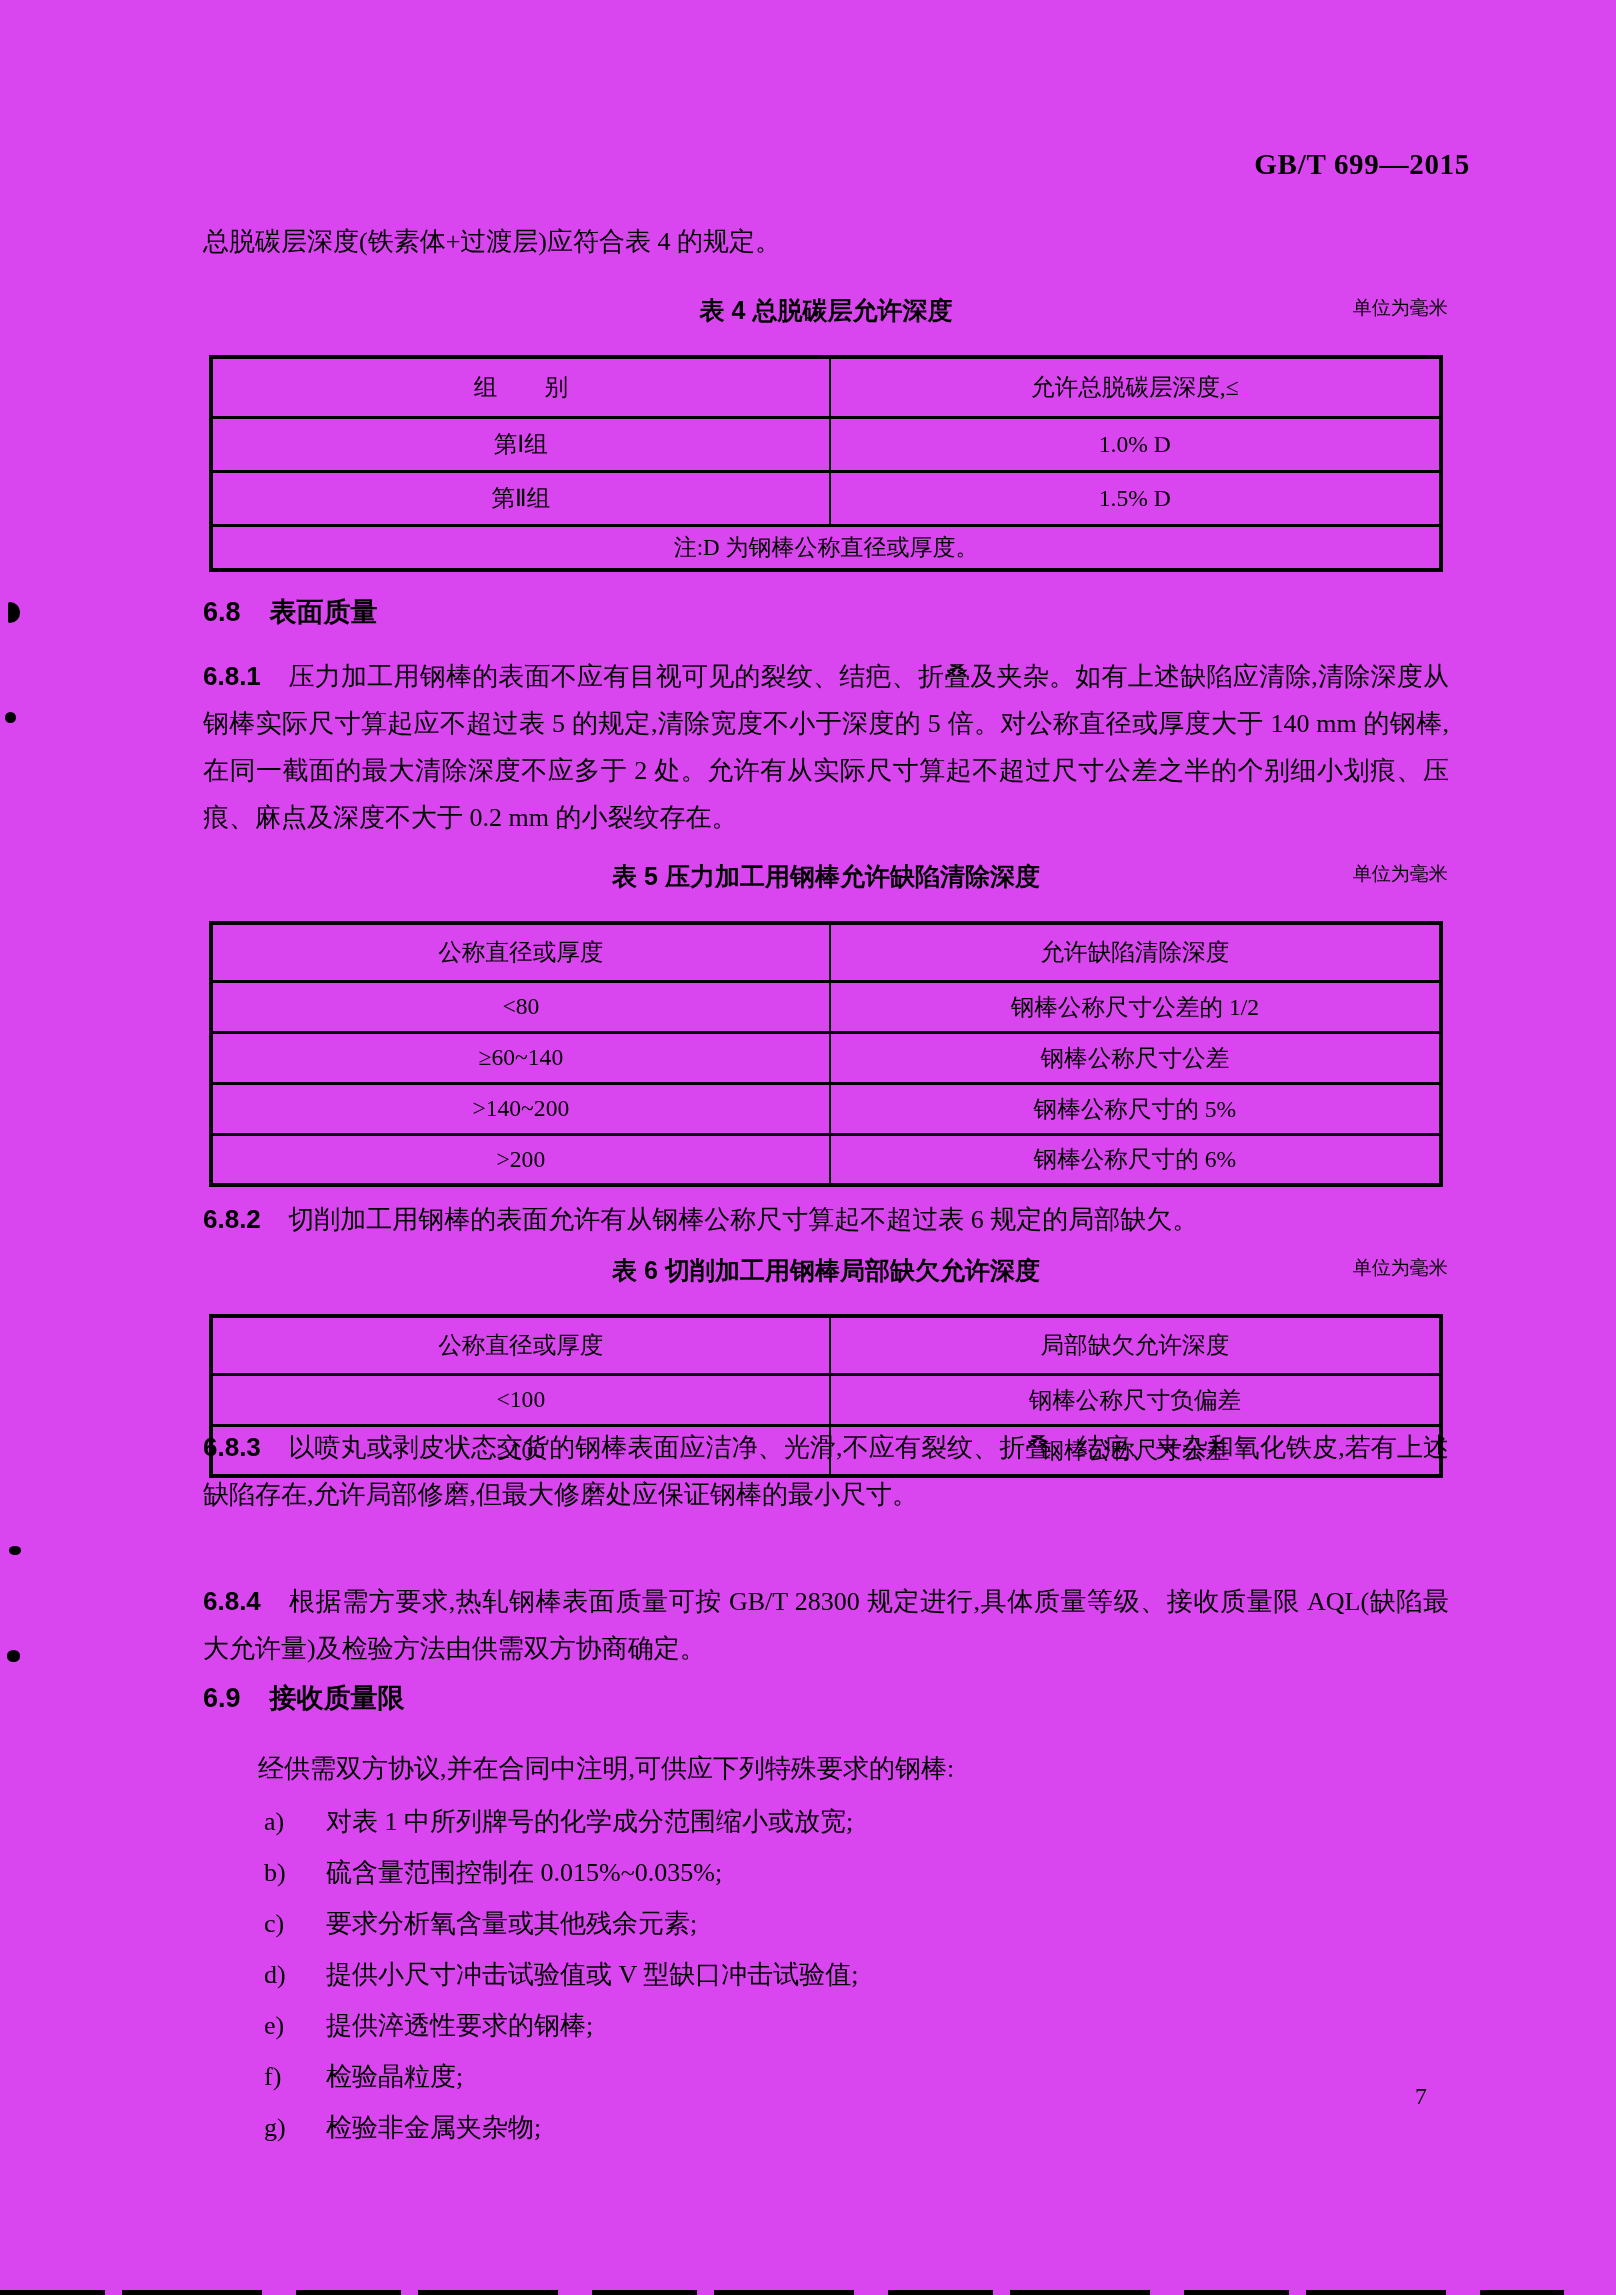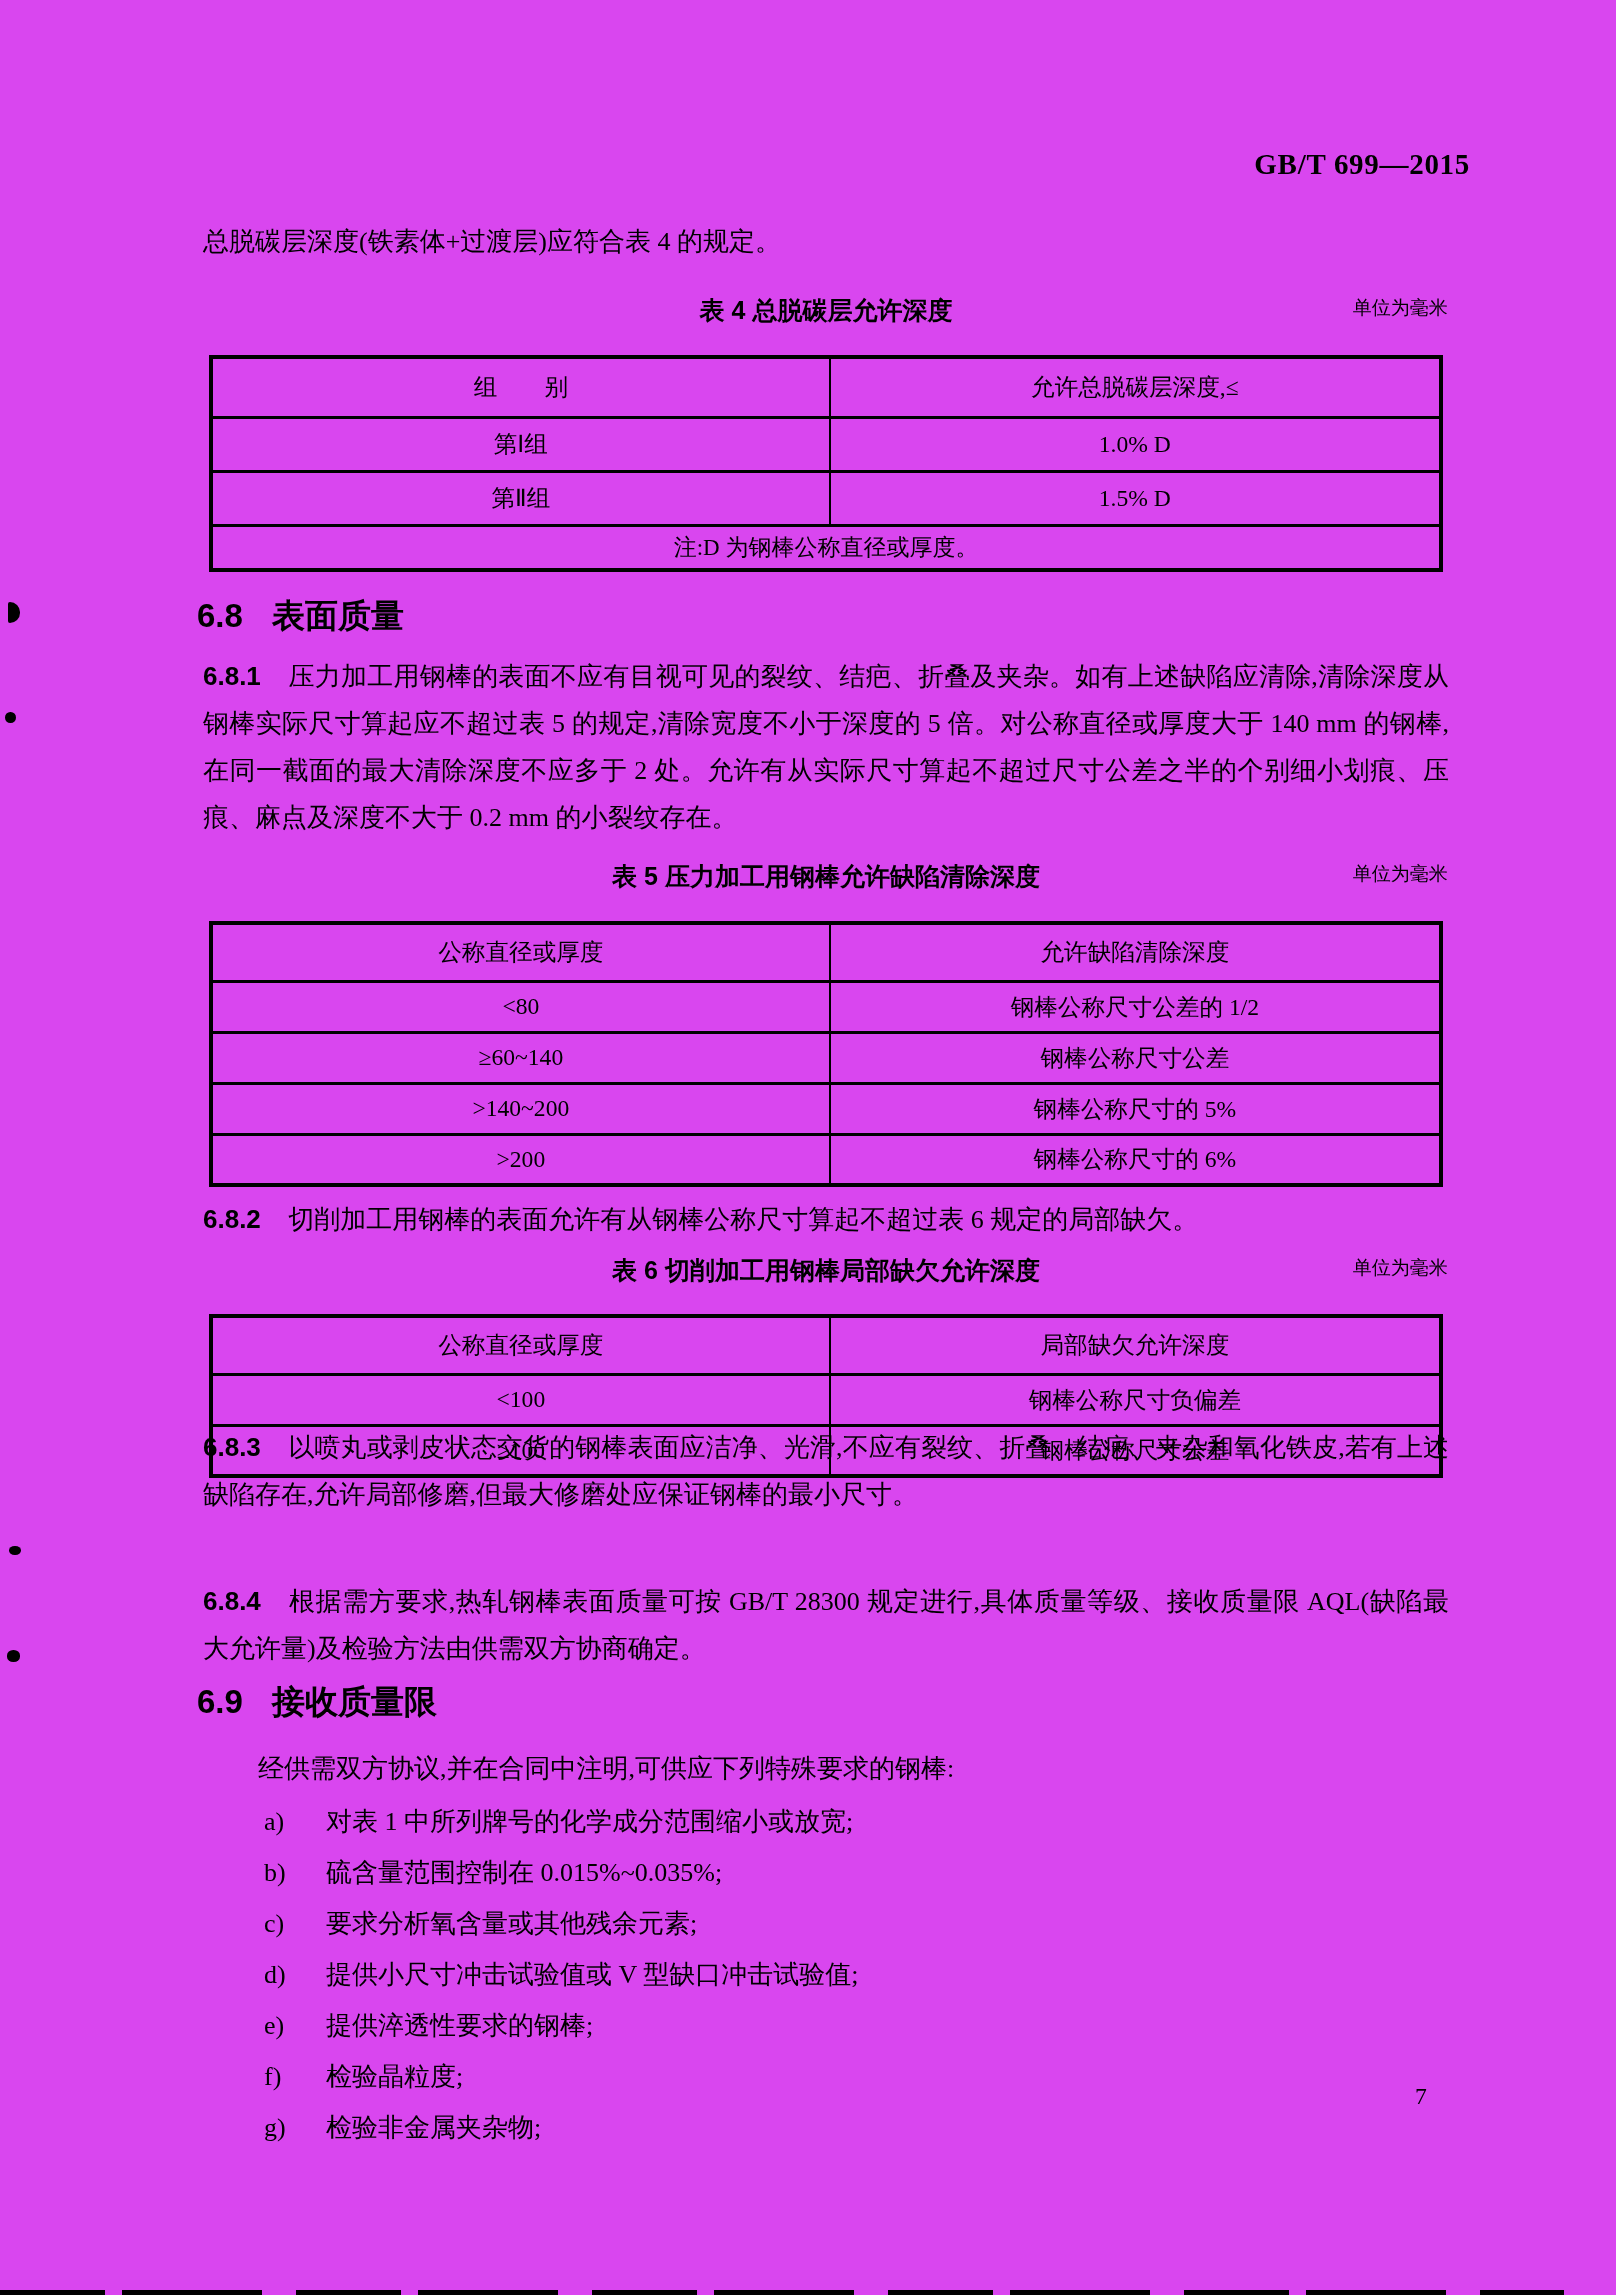--- a/index.html
+++ b/index.html
@@ -20,22 +20,22 @@
     position:absolute;left:203px;width:1246px;margin:0;
     font-size:26px;line-height:47px;text-align:justify;
   }
   .pnum{
     font-weight:bold;
     font-family:Liberation Sans, sans-serif;
     margin-right:27.5px;
     margin-top:28px;
   }
   .heading{
-    position:absolute;left:197px;
-    font-size:33px;font-weight:bold;
+    position:absolute;left:203px;
+    font-size:27px;font-weight:bold;
     font-family:"Liberation Sans", sans-serif;
   }
   .heading .hnum{margin-right:29px;}
   .caption-row{
     position:absolute;left:203px;width:1246px;
     text-align:center;height:33px;
   }
   .caption{
     font-size:25px;font-weight:bold;
     font-family:"Liberation Sans", sans-serif;

